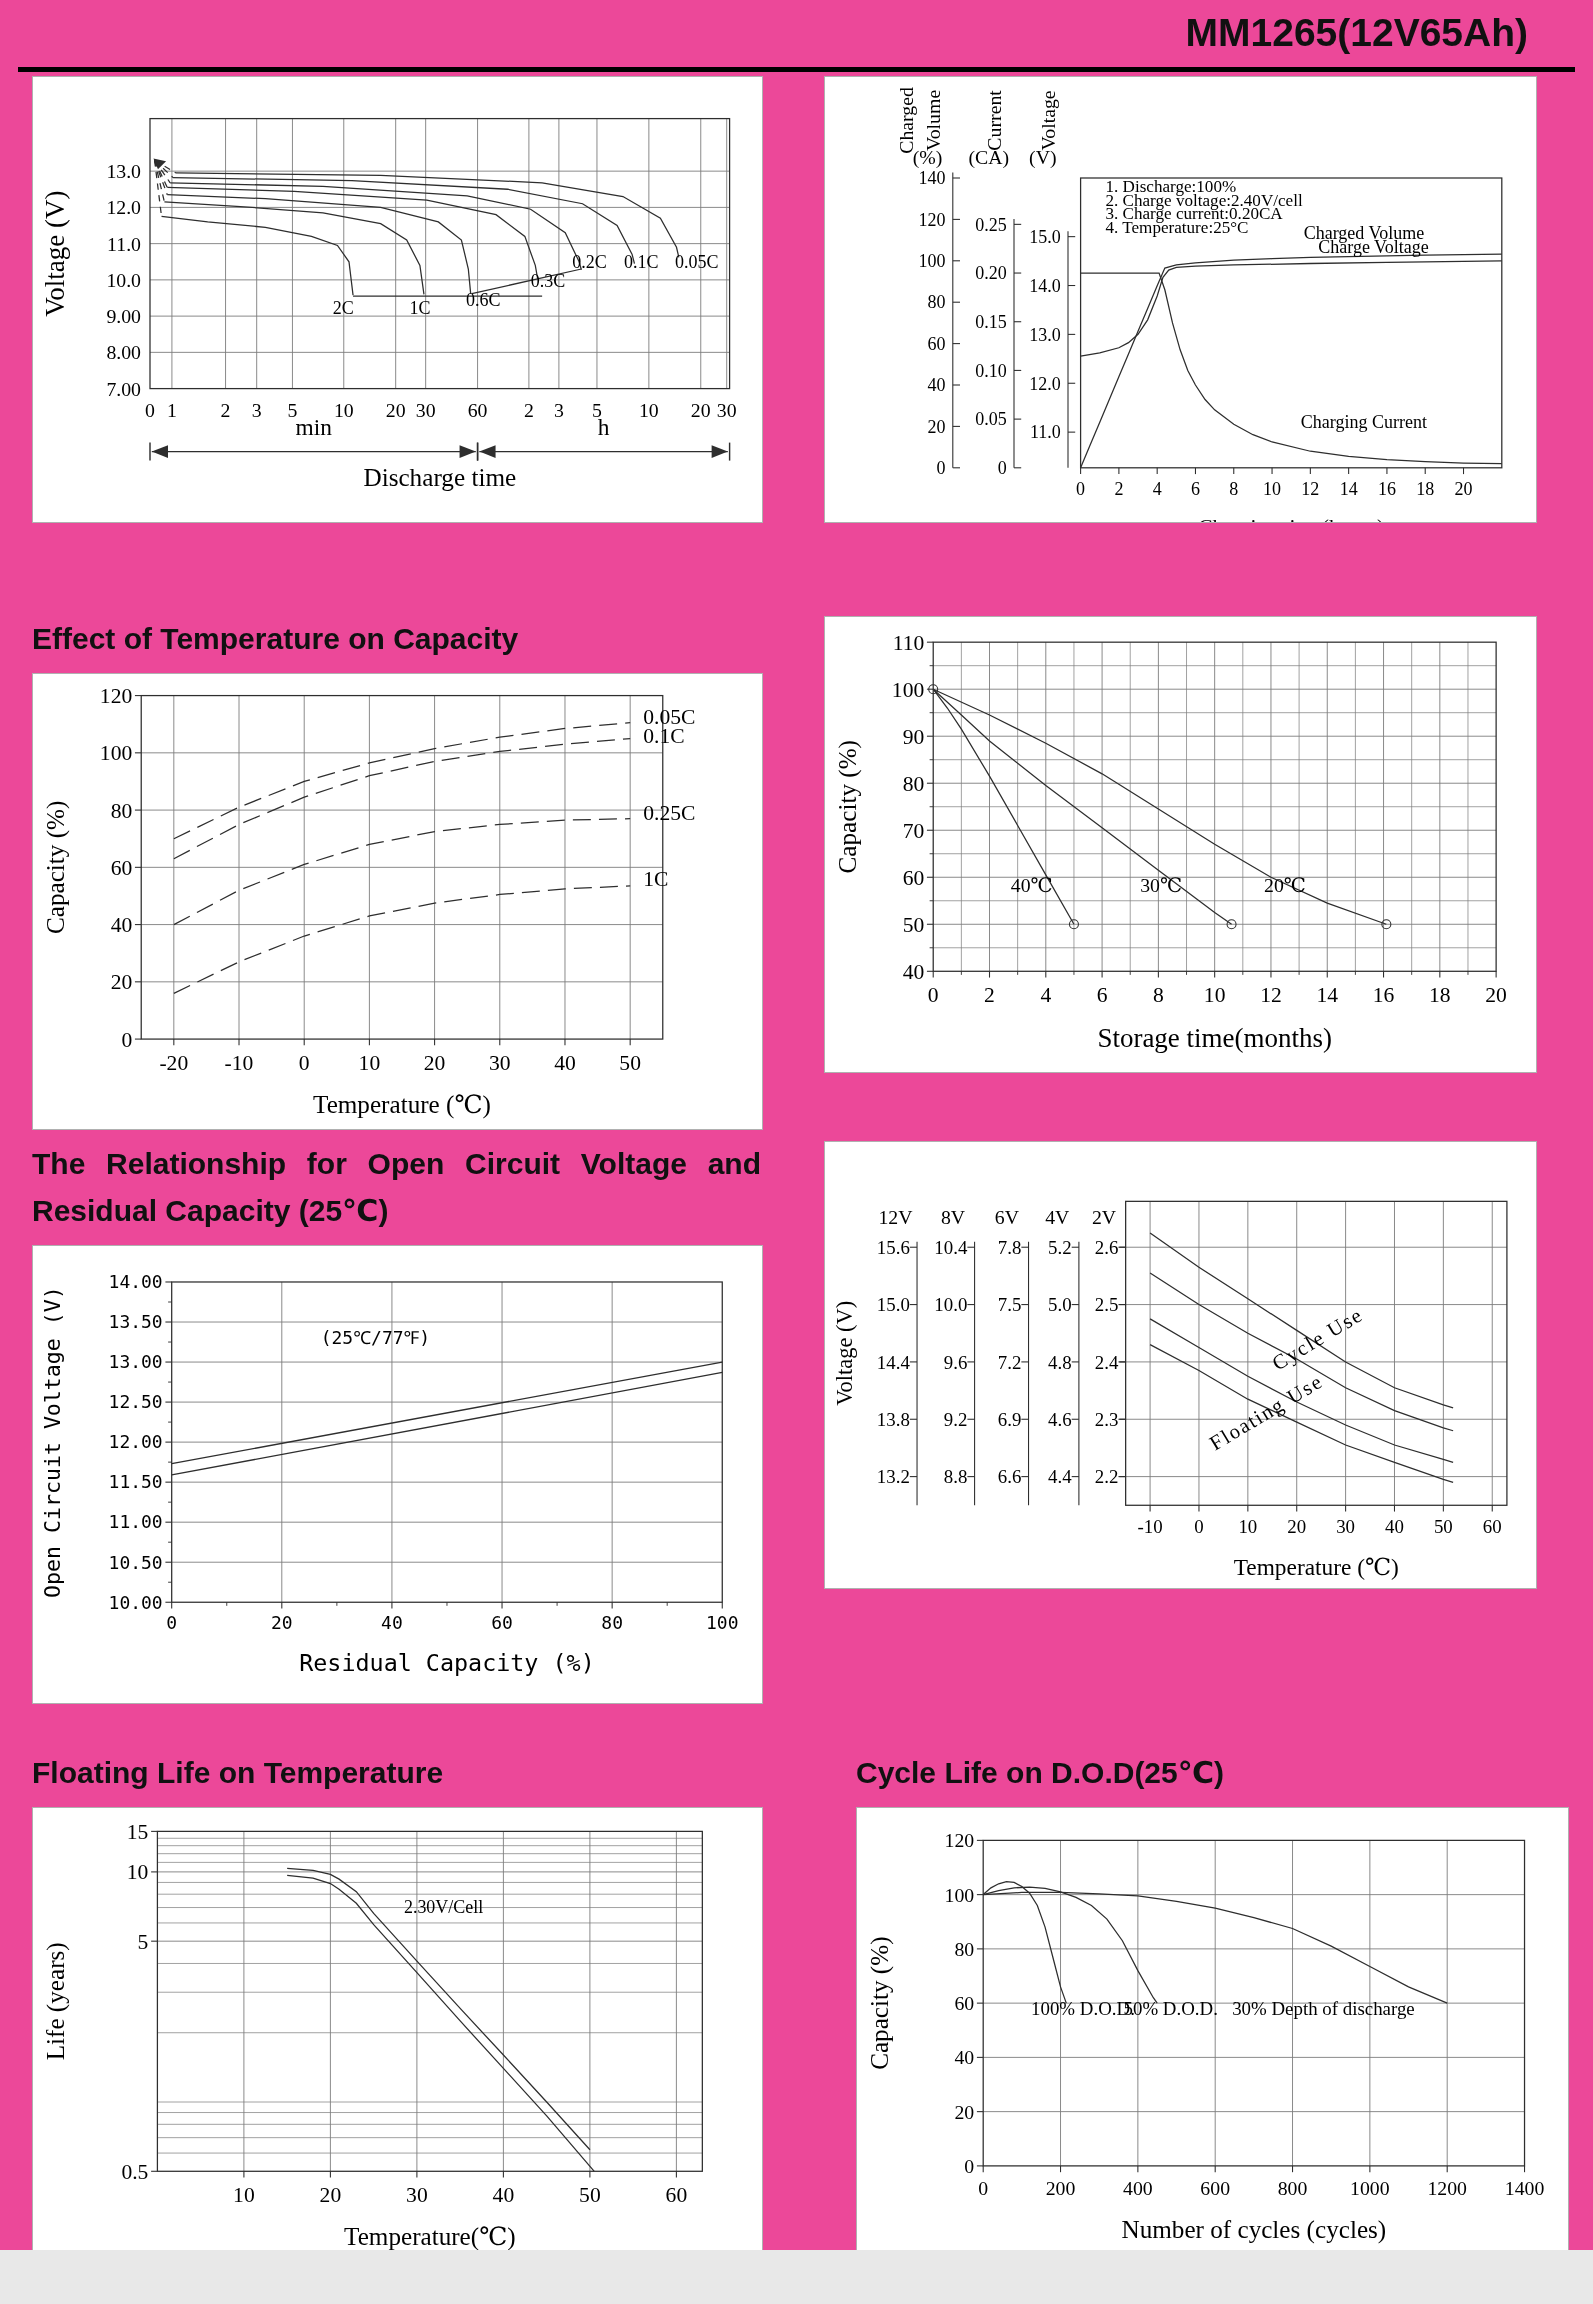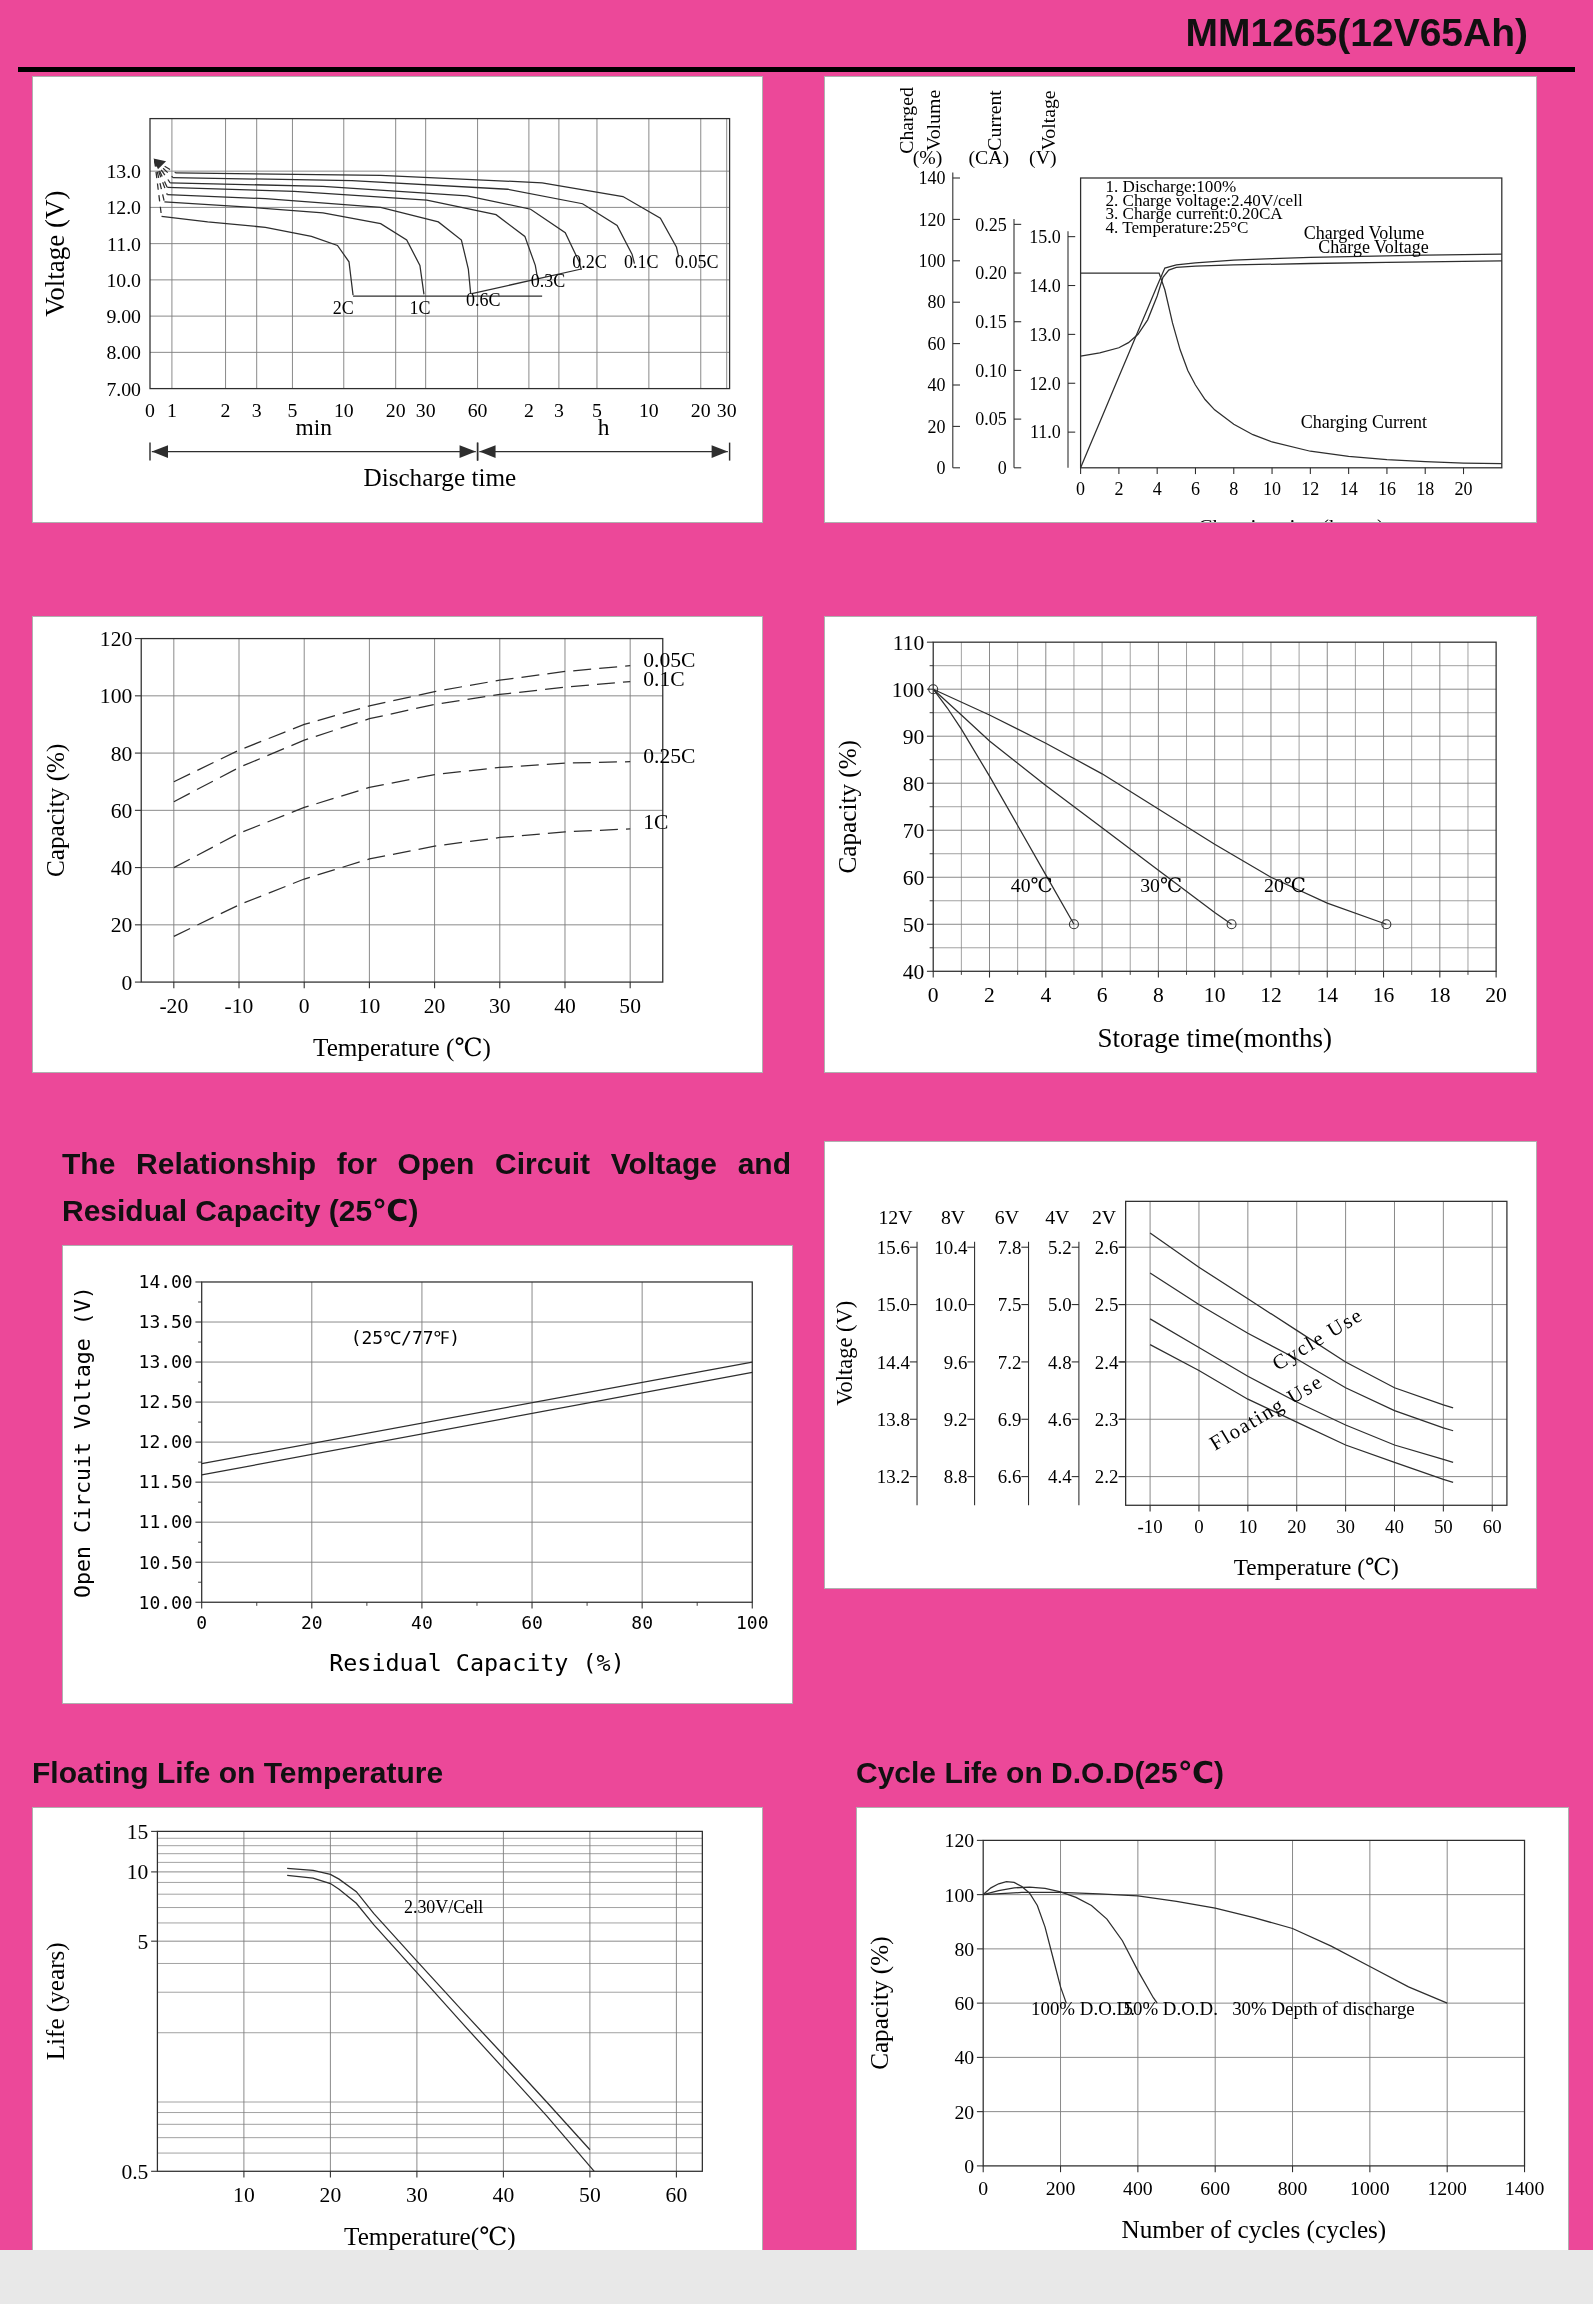--- a/index.html
+++ b/index.html
@@ -191,20 +191,21 @@
           <text x="311.6545454545454" y="172.95" font-size="19" font-family="&quot;Liberation Serif&quot;,&quot;DejaVu Serif&quot;,serif" text-anchor="start">4. Temperature:25°C</text>
           <text x="598.8363636363636" y="179.85000000000002" font-size="20" font-family="&quot;Liberation Serif&quot;,&quot;DejaVu Serif&quot;,serif" text-anchor="middle">Charged Volume</text>
           <text x="609.4727272727273" y="195.26" font-size="20" font-family="&quot;Liberation Serif&quot;,&quot;DejaVu Serif&quot;,serif" text-anchor="middle">Charge Voltage</text>
           <text x="598.8363636363636" y="390.3" font-size="20" font-family="&quot;Liberation Serif&quot;,&quot;DejaVu Serif&quot;,serif" text-anchor="middle">Charging Current</text>
           <text x="518" y="508" font-size="24" font-family="&quot;Liberation Serif&quot;,&quot;DejaVu Serif&quot;,serif" text-anchor="middle">Charging time(hours)</text>
         </svg>
       </div>
   </section>
 
   <section style="left:32px;top:616px;width:729px;">
+    <h2>Effect of Temperature on Capacity</h2>
     <div class="chart-box" style="width: 729px; height: 455px;">
         <svg width="729" height="455" viewBox="0 0 810 506" style="display: block;">
           <line x1="156.25" y1="24" x2="156.25" y2="406" stroke="#7d7d7d" stroke-width="1"></line>
           <line x1="228.75" y1="24" x2="228.75" y2="406" stroke="#7d7d7d" stroke-width="1"></line>
           <line x1="301.25" y1="24" x2="301.25" y2="406" stroke="#7d7d7d" stroke-width="1"></line>
           <line x1="373.75" y1="24" x2="373.75" y2="406" stroke="#7d7d7d" stroke-width="1"></line>
           <line x1="446.25" y1="24" x2="446.25" y2="406" stroke="#7d7d7d" stroke-width="1"></line>
           <line x1="518.75" y1="24" x2="518.75" y2="406" stroke="#7d7d7d" stroke-width="1"></line>
           <line x1="591.25" y1="24" x2="591.25" y2="406" stroke="#7d7d7d" stroke-width="1"></line>
           <line x1="663.75" y1="24" x2="663.75" y2="406" stroke="#7d7d7d" stroke-width="1"></line>
@@ -358,21 +359,21 @@
           <circle cx="623.9300000000001" cy="341.7142857142857" r="5" fill="none" stroke="#2e2e2e" stroke-width="1.2"></circle>
           <text x="229.55" y="306.16" font-size="22" font-family="&quot;Liberation Serif&quot;,&quot;DejaVu Serif&quot;,serif" text-anchor="middle">40℃</text>
           <text x="373.53" y="306.16" font-size="22" font-family="&quot;Liberation Serif&quot;,&quot;DejaVu Serif&quot;,serif" text-anchor="middle">30℃</text>
           <text x="511.25" y="306.16" font-size="22" font-family="&quot;Liberation Serif&quot;,&quot;DejaVu Serif&quot;,serif" text-anchor="middle">20℃</text>
           <text x="433" y="478" font-size="30" font-family="&quot;Liberation Serif&quot;,&quot;DejaVu Serif&quot;,serif" text-anchor="middle">Storage time(months)</text>
           <text x="34" y="211" font-size="28" font-family="&quot;Liberation Serif&quot;,&quot;DejaVu Serif&quot;,serif" text-anchor="middle" transform="rotate(-90 34 211)">Capacity (%)</text>
         </svg>
       </div>
   </section>
 
-  <section style="left:32px;top:1141px;width:729px;margin-left:30px;">
+  <section style="left:32px;top:1141px;width:729px;">
     <h2 style="text-align:justify;">The Relationship for Open Circuit Voltage and Residual Capacity (25℃)</h2>
     <div class="chart-box" style="width: 729px; height: 457px;">
         <svg width="729" height="457" viewBox="0 0 810 508" style="display: block;">
           <line x1="276.4" y1="40" x2="276.4" y2="396" stroke="#7d7d7d" stroke-width="1"></line>
           <line x1="398.8" y1="40" x2="398.8" y2="396" stroke="#7d7d7d" stroke-width="1"></line>
           <line x1="521.2" y1="40" x2="521.2" y2="396" stroke="#7d7d7d" stroke-width="1"></line>
           <line x1="643.6" y1="40" x2="643.6" y2="396" stroke="#7d7d7d" stroke-width="1"></line>
           <line x1="154" y1="84.5" x2="766" y2="84.5" stroke="#7d7d7d" stroke-width="1"></line>
           <line x1="154" y1="129" x2="766" y2="129" stroke="#7d7d7d" stroke-width="1"></line>
           <line x1="154" y1="173.5" x2="766" y2="173.5" stroke="#7d7d7d" stroke-width="1"></line>

